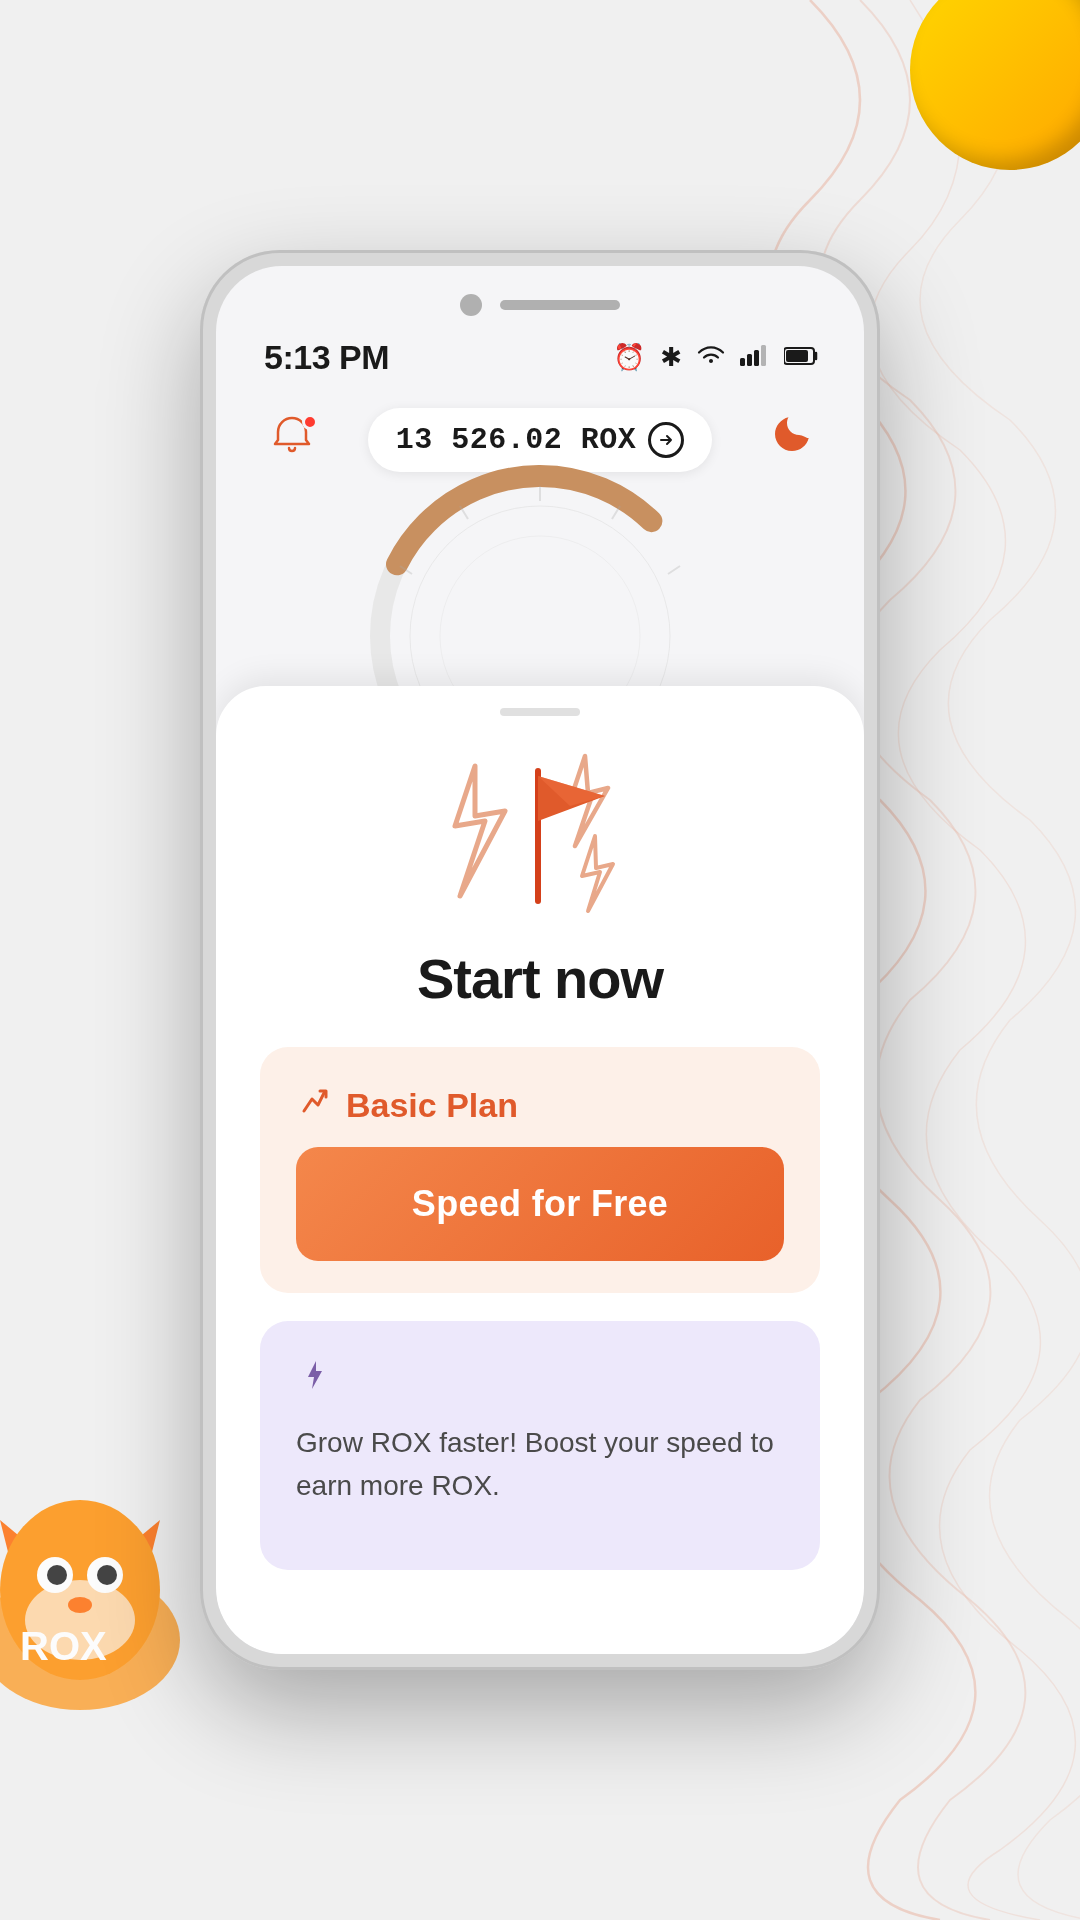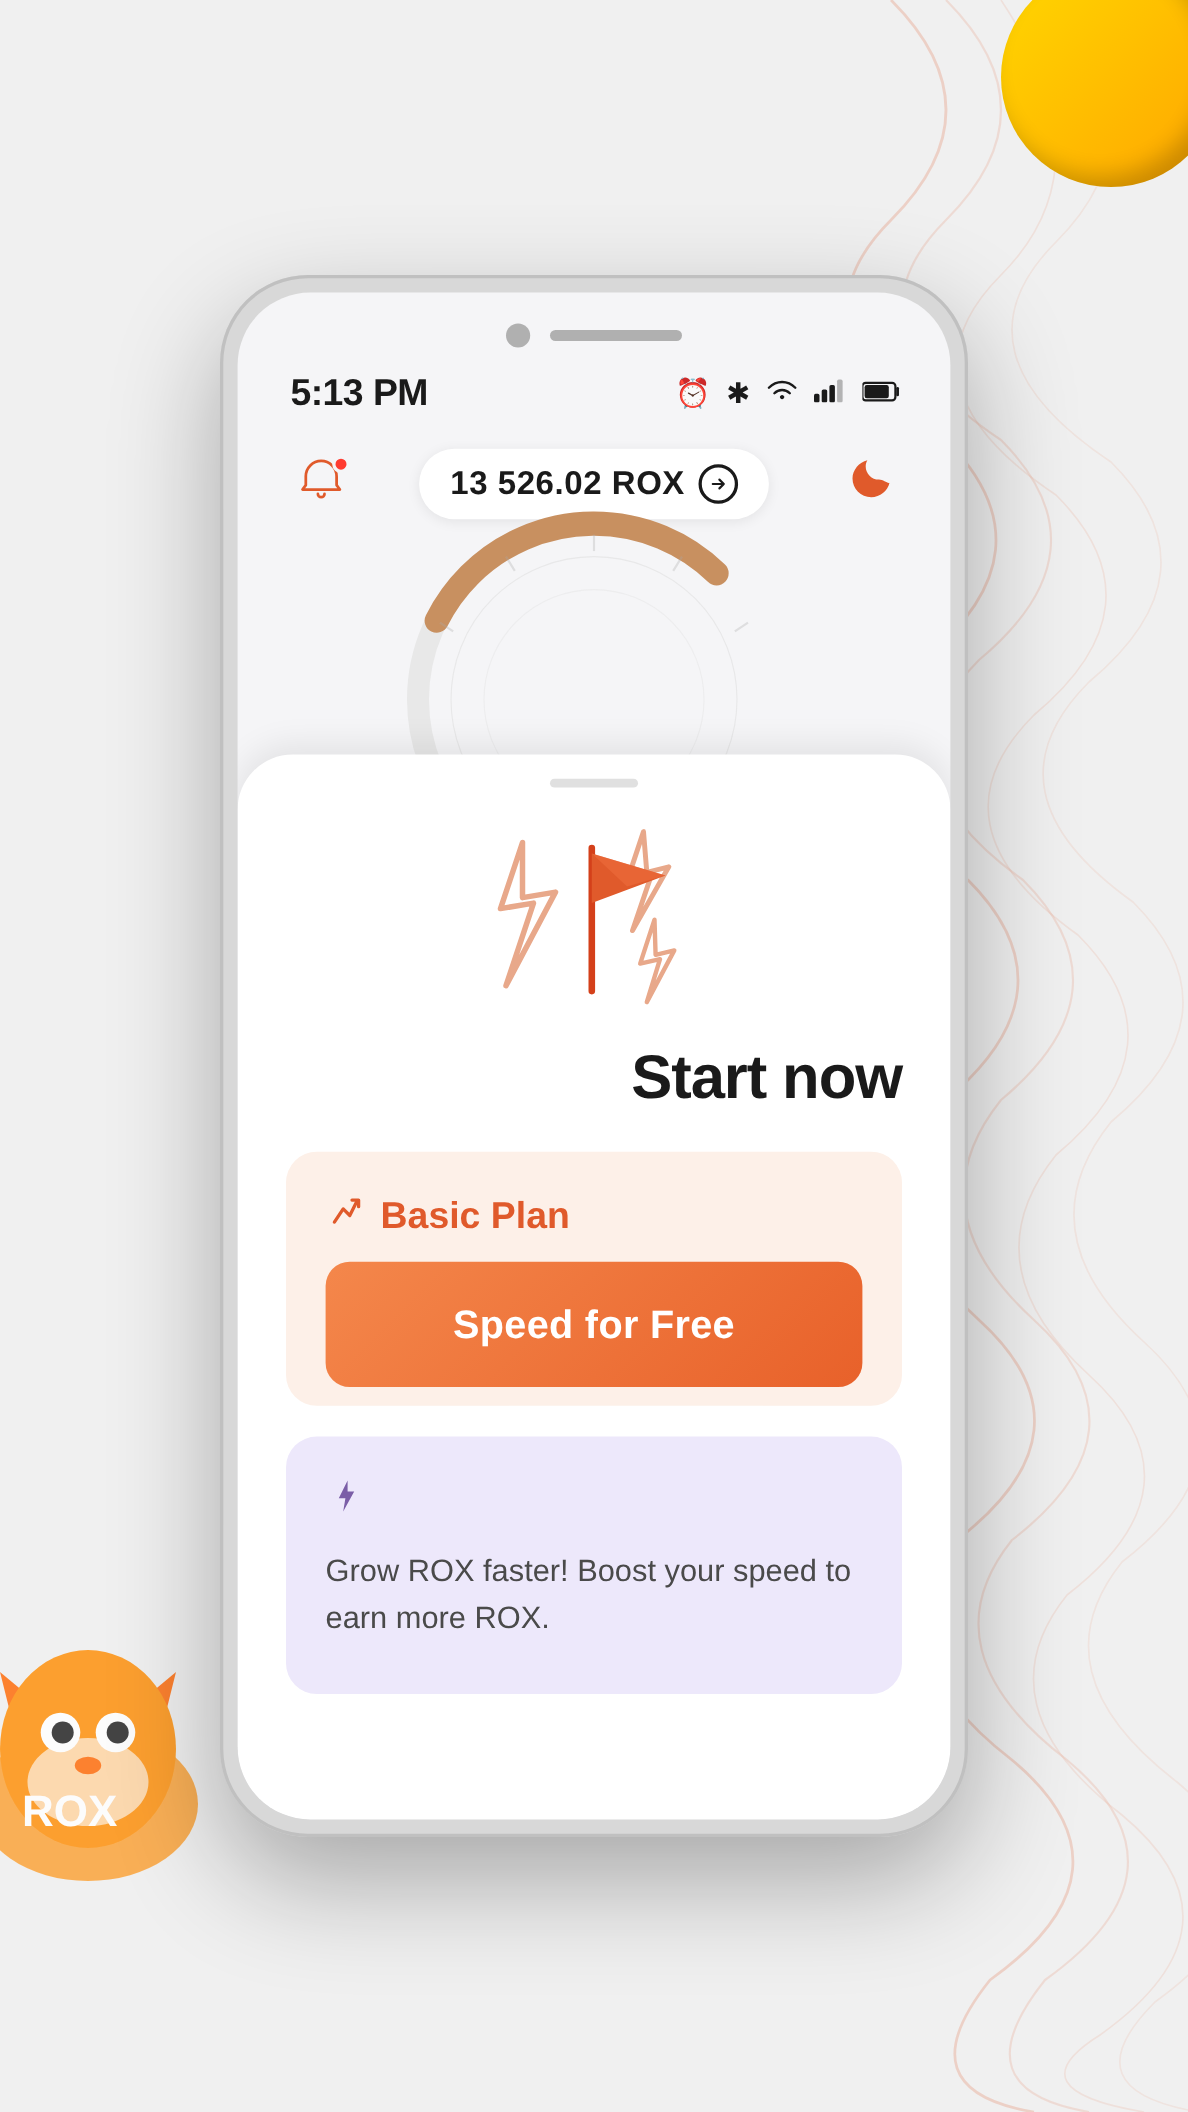--- a/index.html
+++ b/index.html
@@ -132,20 +132,21 @@
 
     
     .app-header {
       position: absolute;
       top: 142px;
       left: 44px;
       right: 44px;
       display: flex;
       align-items: flex-start;
       justify-content: space-between;
+      font-family: Liberation Mono, monospace;
     }
 
     .notif-btn {
       width: 64px;
       height: 64px;
       display: flex;
       align-items: center;
       justify-content: center;
       position: relative;
     }
@@ -259,29 +260,29 @@
       position: relative;
       width: 220px;
       height: 180px;
     }
 
     
     .sheet-title {
       font-size: 56px;
       font-weight: 800;
       color: #1a1a1a;
-      text-align: right;
+      text-align: center;
       margin-bottom: 36px;
       letter-spacing: -1px;
     }
 
     
     .plan-card {
       border-radius: 28px;
-      padding: 36px 36px 17px;
+      padding: 36px 36px 32px;
       margin-bottom: 28px;
     }
 
     .plan-card-basic {
       background: #fdf0e8;
     }
 
     .plan-card-speedup {
       background: #ede8fb;
     }

